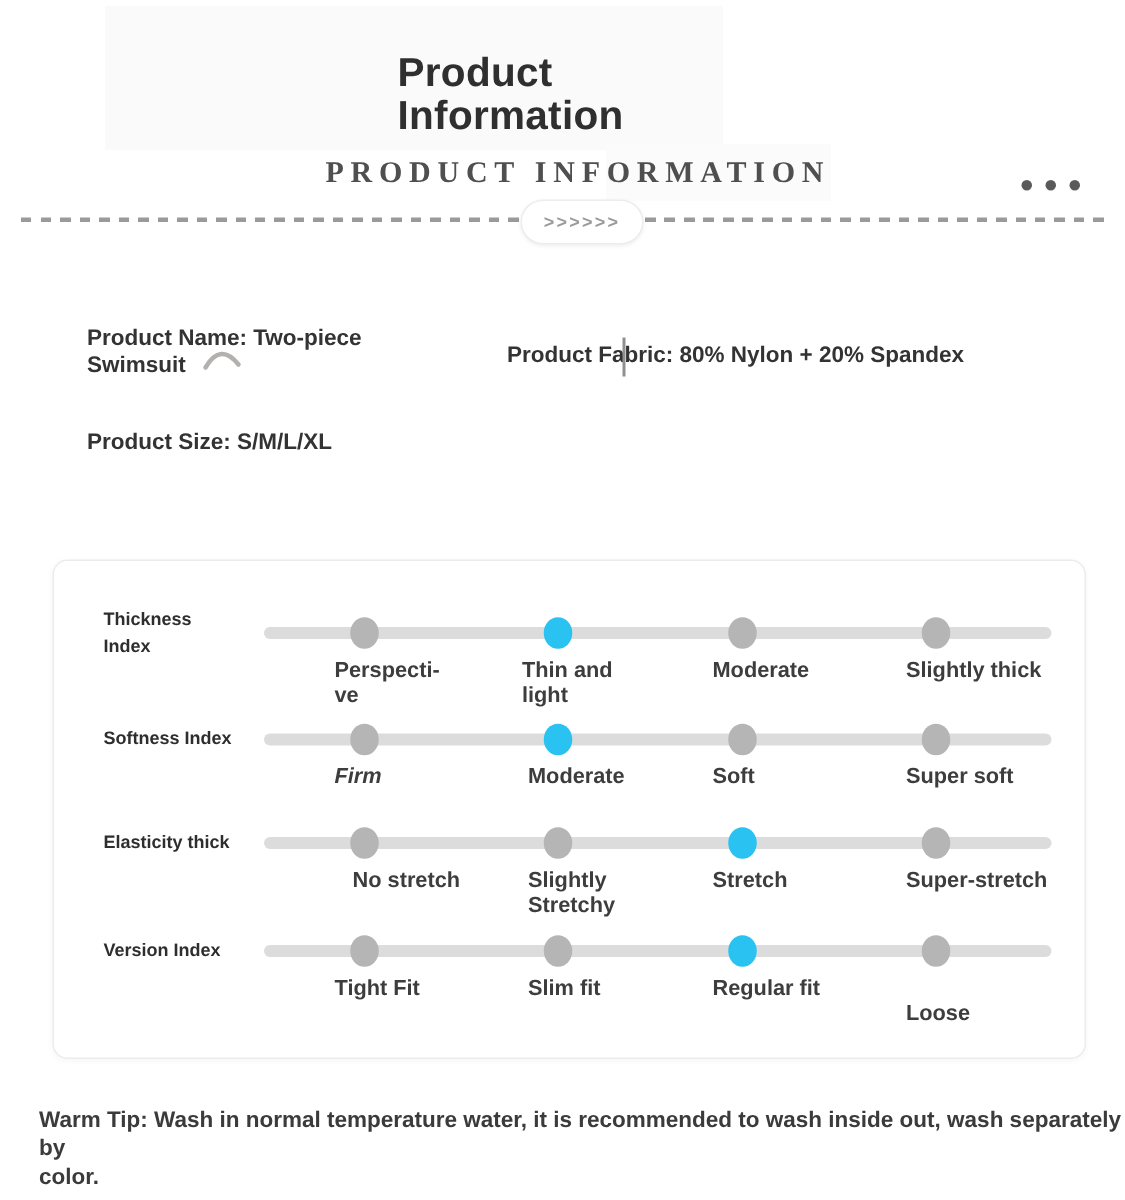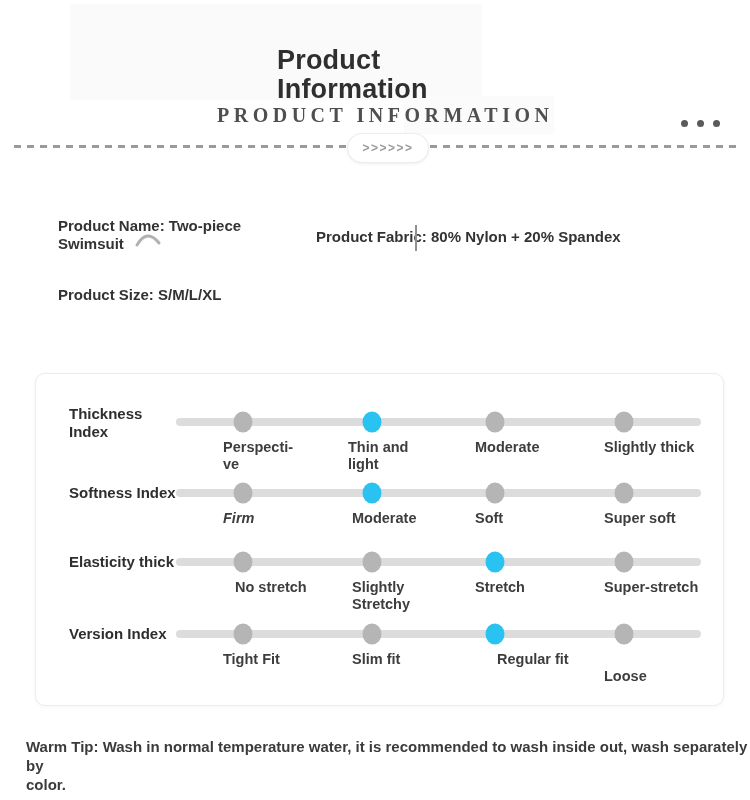--- a/index.html
+++ b/index.html
@@ -6,21 +6,21 @@
   .page{
     position:relative;width:750px;height:800px;overflow:hidden;
     background:#ffffff;font-family:"Liberation Sans", sans-serif;color:#333;
   }
   .pre{white-space:pre-line;}
   .bg-block{position:absolute;background:#fafafa;z-index:0;}
   .bg1{left:70px;top:4px;width:412px;height:96px;}
   .bg2{left:404px;top:96px;width:150px;height:38px;background:#fbfbfb;}
 
   .main-title{
-    position:absolute;left:265px;top:34px;margin:12px;z-index:1;
+    position:absolute;left:265px;top:34px;margin:0;z-index:1;
     font-size:27px;line-height:29px;font-weight:700;color:#2f2f2f;letter-spacing:0.2px;
   }
   .serif-heading{
     position:absolute;left:217px;top:104px;z-index:1;
     font-family:"Liberation Serif", serif;font-size:20px;font-weight:700;
     letter-spacing:4.5px;color:#4f4f4f;
   }
   .dots{position:absolute;left:681px;top:120px;display:flex;gap:9px;z-index:1;}
   .dots i{width:7px;height:7px;border-radius:50%;background:#5a5a5a;display:block;}
 
@@ -31,33 +31,33 @@
   .chevron-pill{
     position:absolute;left:347px;top:133px;width:80px;height:28px;z-index:2;
     background:#ffffff;border:1px solid #ededed;border-radius:15px;
     box-shadow:0 1px 3px rgba(0,0,0,0.07);
     display:flex;align-items:center;justify-content:center;
   }
   .chevron-pill span{font-size:12px;letter-spacing:1.5px;color:#9a9a9a;font-weight:700;}
 
   .info{position:absolute;font-size:15px;font-weight:700;color:#333;line-height:17.5px;z-index:1;}
   .info-name{left:58px;top:217px;}
-  .info-fabric{left:316px;top:228px;}
+  .info-fabric{left:338px;top:228px;}
   .info-size{left:58px;top:286px;}
   .arc-icon{position:absolute;left:133px;top:231px;z-index:1;}
   .text-cursor{position:absolute;left:415px;top:225px;width:2px;height:26px;background:#909090;z-index:2;}
 
   .card{
     position:absolute;left:35px;top:373px;width:687px;height:331px;z-index:1;
     background:#ffffff;border:1px solid #ececec;border-radius:10px;
     box-shadow:0 1px 4px rgba(0,0,0,0.04);
   }
   .row-label{
     position:absolute;left:33px;transform:translateY(-50%);
-    font-size:15px;font-weight:600;color:#2e2e2e;line-height:17.5px;white-space:pre-line;
+    font-size:12px;font-weight:600;color:#2e2e2e;line-height:17.5px;white-space:pre-line;
   }
   .track{
     position:absolute;left:140px;width:525px;height:8px;border-radius:4px;
     background:var(--track,#dcdcdc);
   }
   .dot{
     position:absolute;width:19px;height:21px;border-radius:50%;
     background:var(--dot,#b5b5b5);transform:translate(-50%,-50%);
   }
   .dot.selected{background:var(--accent,#29c2f1);}
@@ -140,21 +140,21 @@
       <div class="opt-label" style="left: 439px; top: 205px;">Stretch</div>
       <div class="dot" style="left: 588px; top: 188px;"></div>
       <div class="opt-label" style="left: 568px; top: 205px;">Super-stretch</div>
       <div class="row-label" style="top: 260px;">Version Index</div>
       <div class="track" style="top: 256px;"></div>
       <div class="dot" style="left: 207px; top: 260px;"></div>
       <div class="opt-label" style="left: 187px; top: 277px;">Tight Fit</div>
       <div class="dot" style="left: 336px; top: 260px;"></div>
       <div class="opt-label" style="left: 316px; top: 277px;">Slim fit</div>
       <div class="dot selected" style="left: 459px; top: 260px;"></div>
-      <div class="opt-label" style="left: 461px; top: 277px;">Regular fit</div>
+      <div class="opt-label" style="left: 439px; top: 277px;">Regular fit</div>
       <div class="dot" style="left: 588px; top: 260px;"></div>
       <div class="opt-label" style="left: 568px; top: 277px; margin-top: 17px;">Loose</div>
     </div>
 
   <div class="warm-tip pre">Warm Tip: Wash in normal temperature water, it is recommended to wash inside out, wash separately by
 color.</div>
 
 </div>
 
 </body></html>

